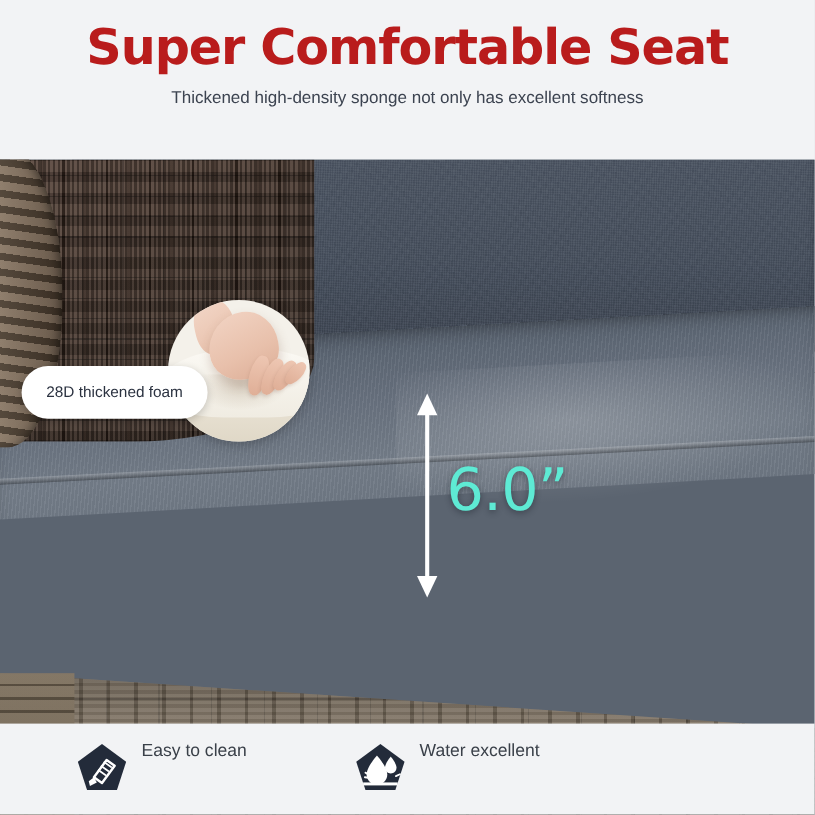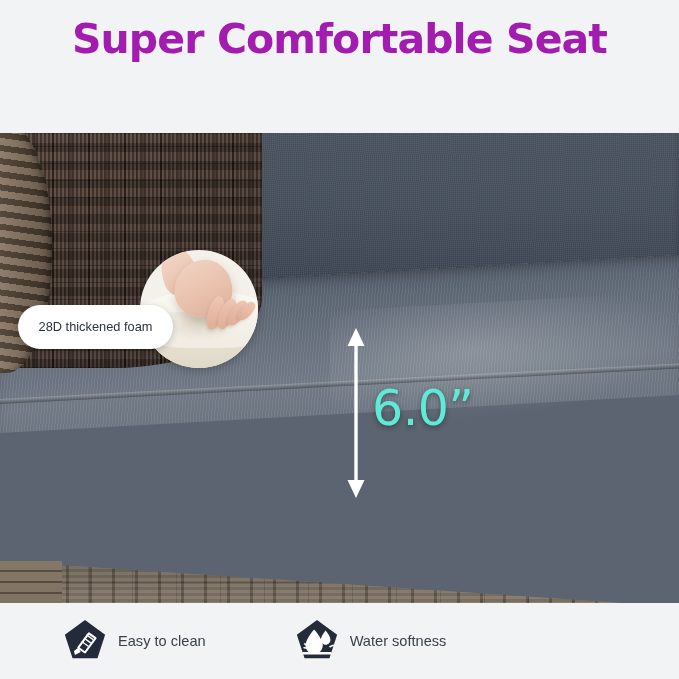--- a/index.html
+++ b/index.html
@@ -7,21 +7,21 @@
     width:679px;height:679px;overflow:hidden;
     font-family:"Liberation Sans", sans-serif;
     background:#f2f3f5;
   }
   .page{position:relative;width:679px;height:679px;overflow:hidden;background:#f2f3f5;}
 
   
   .header{position:absolute;left:0;top:0;width:679px;height:133px;background:#f2f3f5;
           display:flex;flex-direction:column;align-items:center;justify-content:flex-start;}
   .title{margin:0;padding-top:18px;font-size:41px;line-height:1.05;font-weight:bold;
-         color:#a21caf;letter-spacing:-0.9px;text-align:center;font-family:"DejaVu Sans", sans-serif;}
+         color:#b91c1c;letter-spacing:-0.9px;text-align:center;font-family:"DejaVu Sans", sans-serif;}
   .subtitle{margin:0;padding-top:11px;font-size:14.2px;line-height:1.52;color:#3c4350;
             text-align:center;font-weight:400;max-width:560px;}
   .subtitle span{display:block;}
 
   
   .photo{position:absolute;left:0;top:133px;width:679px;height:604px;overflow:hidden;
          background:#5b6470;}
 
   
   .cushion-back{position:absolute;left:60px;top:0;width:619px;height:185px;
@@ -142,35 +142,36 @@
 
   
   .dim-arrow{position:absolute;left:344px;top:194px;width:24px;height:172px;}
   .dim-label{position:absolute;left:372px;top:247px;font-size:49px;font-weight:normal;
     color:#5eead4;letter-spacing:-0.5px;font-family:"DejaVu Sans", sans-serif;
     text-shadow:0 2px 5px rgba(20,26,36,.45);}
 
   
   .features{position:absolute;left:0;top:603px;width:679px;height:76px;background:#f2f3f5;
     display:flex;align-items:center;}
-  .feature{display:flex;align-items:center;gap:10px;}
+  .feature{display:flex;gap:10px;}
   .f-a{margin-left:62px;}
   .f-b{margin-left:88px;}
   .f-c{margin-left:78px;}
   .feat-icon{width:46px;height:46px;display:block;flex:0 0 auto;}
   .feat-label{font-size:14.6px;color:#3a4049;white-space:nowrap;}
 </style>
 </head>
 <body>
 
 <div class="page">
 
   <div class="header">
     <h1 class="title">Super Comfortable Seat</h1>
     <p class="subtitle">
+      <span>Thickened high-density sponge not only has excellent softness</span>
     </p>
   </div>
 
   <div class="photo">
 
     <div class="cushion-back"></div>
     <div class="seat-top"></div>
     <div class="seat-sheen"></div>
     <div class="seat-seam"></div>
     <div class="seat-front"></div>
@@ -226,18 +227,18 @@
     </div>
 
     <div class="feature f-b">
       <svg class="feat-icon" viewBox="0 0 48 48">
         <path d="M24 2 L45 17.5 L37 42 L11 42 L3 17.5 Z" fill="#232b3a"></path>
         <path d="M21 12 C21 12 30 22 30 28.5 C30 33.6 25.9 37.5 21 37.5 C16.1 37.5 12 33.6 12 28.5 C12 22 21 12 21 12 Z" fill="#ffffff"></path>
         <path d="M33 13 C33 13 38 19 38 22.6 C38 25.6 35.8 27.8 33 27.8 C30.2 27.8 28 25.6 28 22.6 C28 19 33 13 33 13 Z" fill="#ffffff"></path>
         <rect x="9" y="35.5" width="30" height="2.6" fill="#ffffff"></rect>
         <path d="M11 27 L14.5 29 M10.5 31 L14 31.6 M37.5 30 L41 28.4" stroke="#ffffff" stroke-width="1.6" stroke-linecap="round"></path>
       </svg>
-      <div class="feat-label">Water softness</div>
+      <div class="feat-label">Water excellent</div>
     </div>
 
 
   </div>
 </div>
 
 </body></html>

